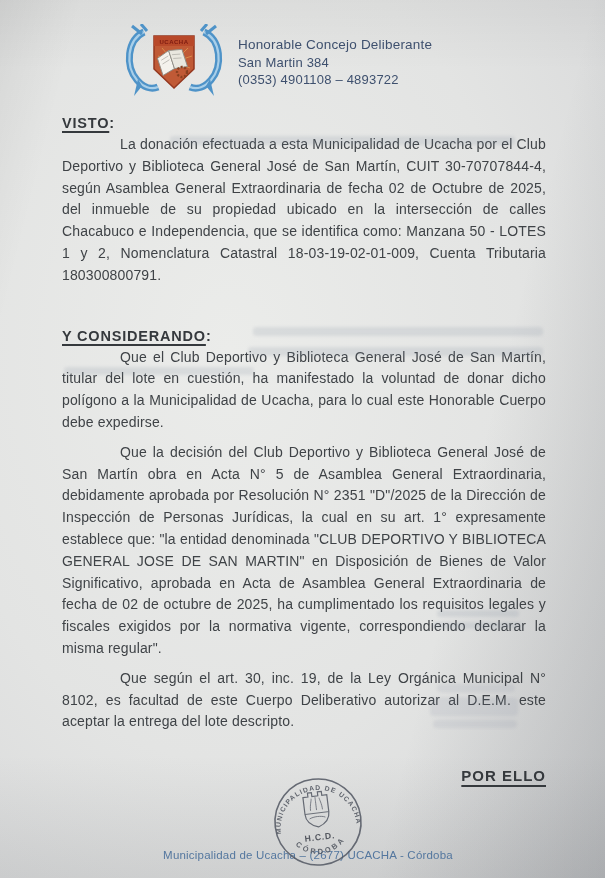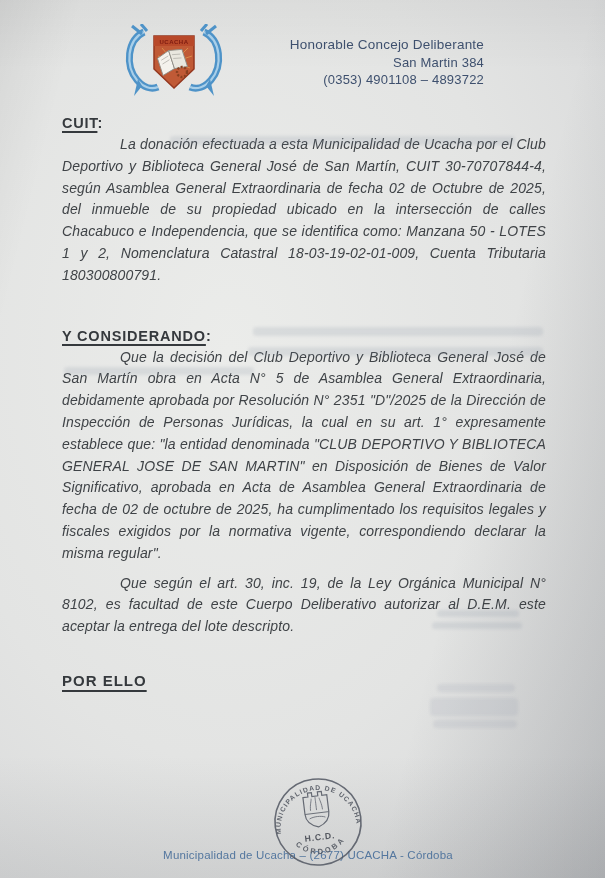--- a/index.html
+++ b/index.html
@@ -11,44 +11,44 @@
   .page{
     position:relative;width:605px;height:878px;
     background:
       linear-gradient(104deg, rgba(0,0,0,0.06) 0%, rgba(0,0,0,0) 10%, rgba(0,0,0,0) 72%, rgba(70,75,82,0.22) 100%),
       linear-gradient(180deg, rgba(0,0,0,0.04) 0%, rgba(0,0,0,0) 8%, rgba(0,0,0,0) 86%, rgba(60,64,70,0.10) 100%),
       radial-gradient(ellipse at 38% 40%, #ebecea 0%, #e3e4e3 55%, #d6d7d8 100%);
   }
   
   .letterhead-text{
     position:absolute;left:238px;top:36px;width:246px;
-    text-align:right;color:#3e506e;
+    text-align:left;color:#3e506e;
     font-size:13px;line-height:17.5px;letter-spacing:.2px;
   }
   .letterhead-text .org{font-size:13.5px;}
   .logo{position:absolute;left:114px;top:24px;}
   
   .doc-col{
     position:absolute;left:62px;top:112px;width:484px;
     color:#3f4347;font-size:14px;line-height:21.8px;letter-spacing:.15px;
   }
   .doc-col p{
-    margin:0 0 10px 0;text-align:justify;text-indent:58px;font-style:italic;
+    margin:0 0 10px 0;text-align:justify;text-indent:58px;
   }
   .doc-col p.p-lead{margin-bottom:38px;}
   .doc-col p.p-mid{margin-bottom:8px;}
   h2.doc-h{
     margin:0;font-size:14.5px;font-weight:bold;letter-spacing:.8px;
     color:#35393d;line-height:22px;
   }
   h2.doc-h .ul{text-decoration:underline;text-underline-offset:3px;text-decoration-thickness:1.5px;}
   .h-visto{margin-bottom:22px;}
   .h-cons{margin-top:38px;margin-bottom:22px;}
   .por-ello{
-    margin-top:32px;text-align:left;font-weight:bold;font-size:15px;
+    margin-top:32px;text-align:right;font-weight:bold;font-size:15px;
     letter-spacing:1px;color:#35393d;
   }
   .por-ello .ul{text-decoration:underline;text-underline-offset:3.5px;text-decoration-thickness:1.6px;}
   
   .footer{
     position:absolute;left:7px;top:849px;width:602px;text-align:center;
     color:#54779f;font-size:11.5px;letter-spacing:.2px;
   }
   
   .stamp{position:absolute;left:268px;top:772px;opacity:.88;}
@@ -106,26 +106,27 @@
     </g>
   </svg>
 
   <div class="letterhead-text">
     <div class="org">Honorable Concejo Deliberante</div>
     <div class="addr">San Martin 384</div>
     <div class="tel">(0353) 4901108 – 4893722</div>
   </div>
 
   <div class="doc-col">
-    <h2 class="doc-h h-visto"><span class="ul">CUIT</span><span>:</span></h2>
+    <h2 class="doc-h h-visto"><span class="ul">VISTO</span><span>:</span></h2>
 
     <p class="p-lead">La donación efectuada a esta Municipalidad de Ucacha por el Club Deportivo y Biblioteca General José de San Martín, CUIT 30-70707844-4, según Asamblea General Extraordinaria de fecha 02 de Octubre de 2025, del inmueble de su propiedad ubicado en la intersección de calles Chacabuco e Independencia, que se identifica como: Manzana 50 - LOTES 1 y 2, Nomenclatura Catastral 18-03-19-02-01-009, Cuenta Tributaria 180300800791.</p>
 
     <h2 class="doc-h h-cons" style="margin-top:8px"><span class="ul">Y CONSIDERANDO</span><span>:</span></h2>
 
+    <p class="p-mid">Que el Club Deportivo y Biblioteca General José de San Martín, titular del lote en cuestión, ha manifestado la voluntad de donar dicho polígono a la Municipalidad de Ucacha, para lo cual este Honorable Cuerpo debe expedirse.</p>
     <p class="p-mid">Que la decisión del Club Deportivo y Biblioteca General José de San Martín obra en Acta N° 5 de Asamblea General Extraordinaria, debidamente aprobada por Resolución N° 2351 "D"/2025 de la Dirección de Inspección de Personas Jurídicas, la cual en su art. 1° expresamente establece que: "la entidad denominada "CLUB DEPORTIVO Y BIBLIOTECA GENERAL JOSE DE SAN MARTIN" en Disposición de Bienes de Valor Significativo, aprobada en Acta de Asamblea General Extraordinaria de fecha de 02 de octubre de 2025, ha cumplimentado los requisitos legales y fiscales exigidos por la normativa vigente, correspondiendo declarar la misma regular".</p>
     <p class="p-mid">Que según el art. 30, inc. 19, de la Ley Orgánica Municipal N° 8102, es facultad de este Cuerpo Deliberativo autorizar al D.E.M. este aceptar la entrega del lote descripto.</p>
 
     <div class="por-ello"><span class="ul">POR ELLO</span></div>
   </div>
 
   <div class="footer">Municipalidad de Ucacha – (2677) UCACHA - Córdoba</div>
 
   <svg class="stamp" width="100" height="100" viewBox="0 0 100 100">
     <g transform="rotate(-7 50 50)" fill="none" stroke="#565b66">

